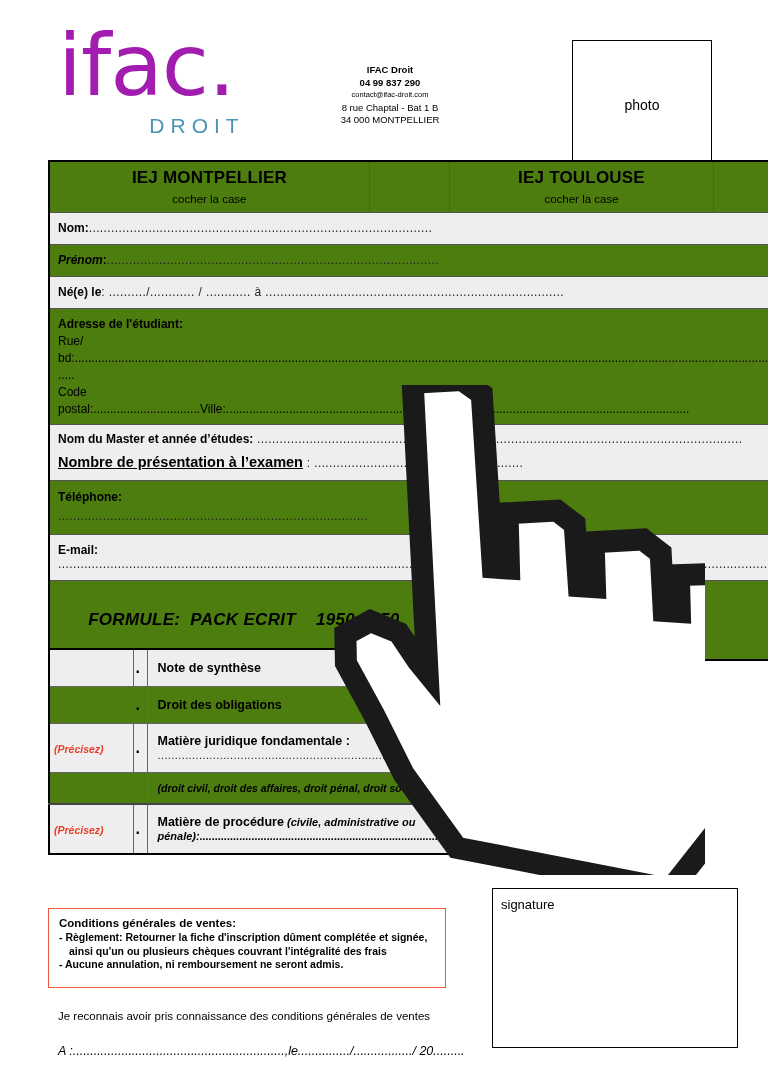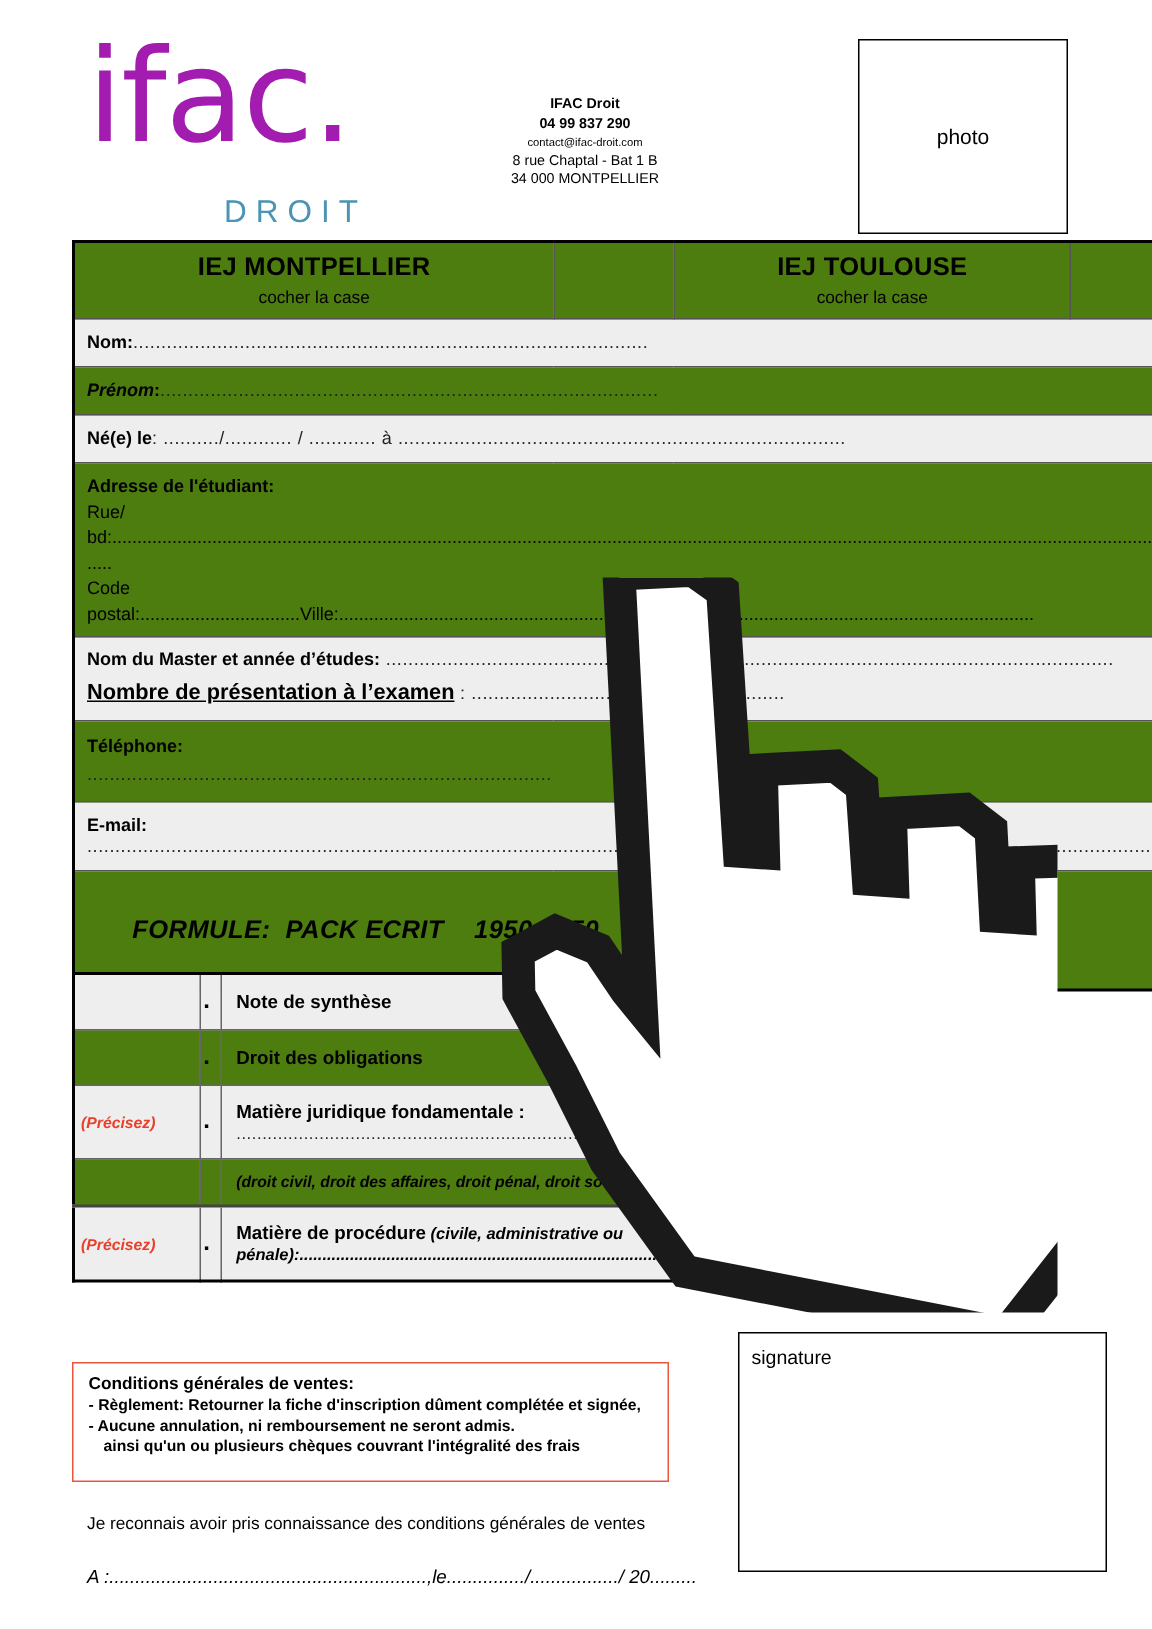--- a/index.html
+++ b/index.html
@@ -30,36 +30,36 @@
     color: #a21caf;
     font-weight: 400;
     text-align: left;
     padding-left: 6px;
   }
   #logo-sub {
     font-family: "Liberation Sans", sans-serif;
     font-size: 21px;
     letter-spacing: 6px;
     color: #4b94b4;
-    margin-top: 22px;
+    margin-top: 6px;
     text-align: center;
     padding-left: 40px;
   }
 
   #contact-block {
     position: absolute; left: 300px; top: 64px; width: 180px;
     text-align: center;
     line-height: 12.5px;
   }
   .contact-strong { font-size: 9.5px; font-weight: bold; }
   .contact-small  { font-size: 7.5px; }
   .contact-norm   { font-size: 9.5px; }
 
   #photo-box {
-    position: absolute; left: 572px; top: 26px;
+    position: absolute; left: 572px; top: 40px;
     width: 140px; height: 130px;
     border: 1.4px solid #000;
     display: flex; align-items: center; justify-content: center;
     font-size: 14px;
   }
 
   
   #form-table {
     position: absolute; left: 48px; top: 160px;
     width: 648px;
@@ -306,22 +306,22 @@
   </tr>
 </tbody>
   </table>
 
 <div id="cgv-box">
   <div class="cgv-title">Conditions générales de ventes:</div>
   <div class="cgv-line">
     <span>-</span>
     <span>Règlement: Retourner la fiche d'inscription dûment complétée et signée,</span>
   </div>
+  <div class="cgv-line cgv-ind">ainsi qu'un ou plusieurs chèques couvrant l'intégralité des frais</div>
   <div class="cgv-line">- Aucune annulation, ni remboursement ne seront admis.</div>
-  <div class="cgv-line cgv-ind">ainsi qu'un ou plusieurs chèques couvrant l'intégralité des frais</div>
 </div>
 
 <div id="ack-text">Je reconnais avoir pris connaissance des conditions générales de ventes</div>
 <div id="date-line">A :.............................................................,le.............../................./ 20.........</div>
 
 <div id="signature-box">
   <span>signature</span>
 </div>
 
 <div id="cursor">

